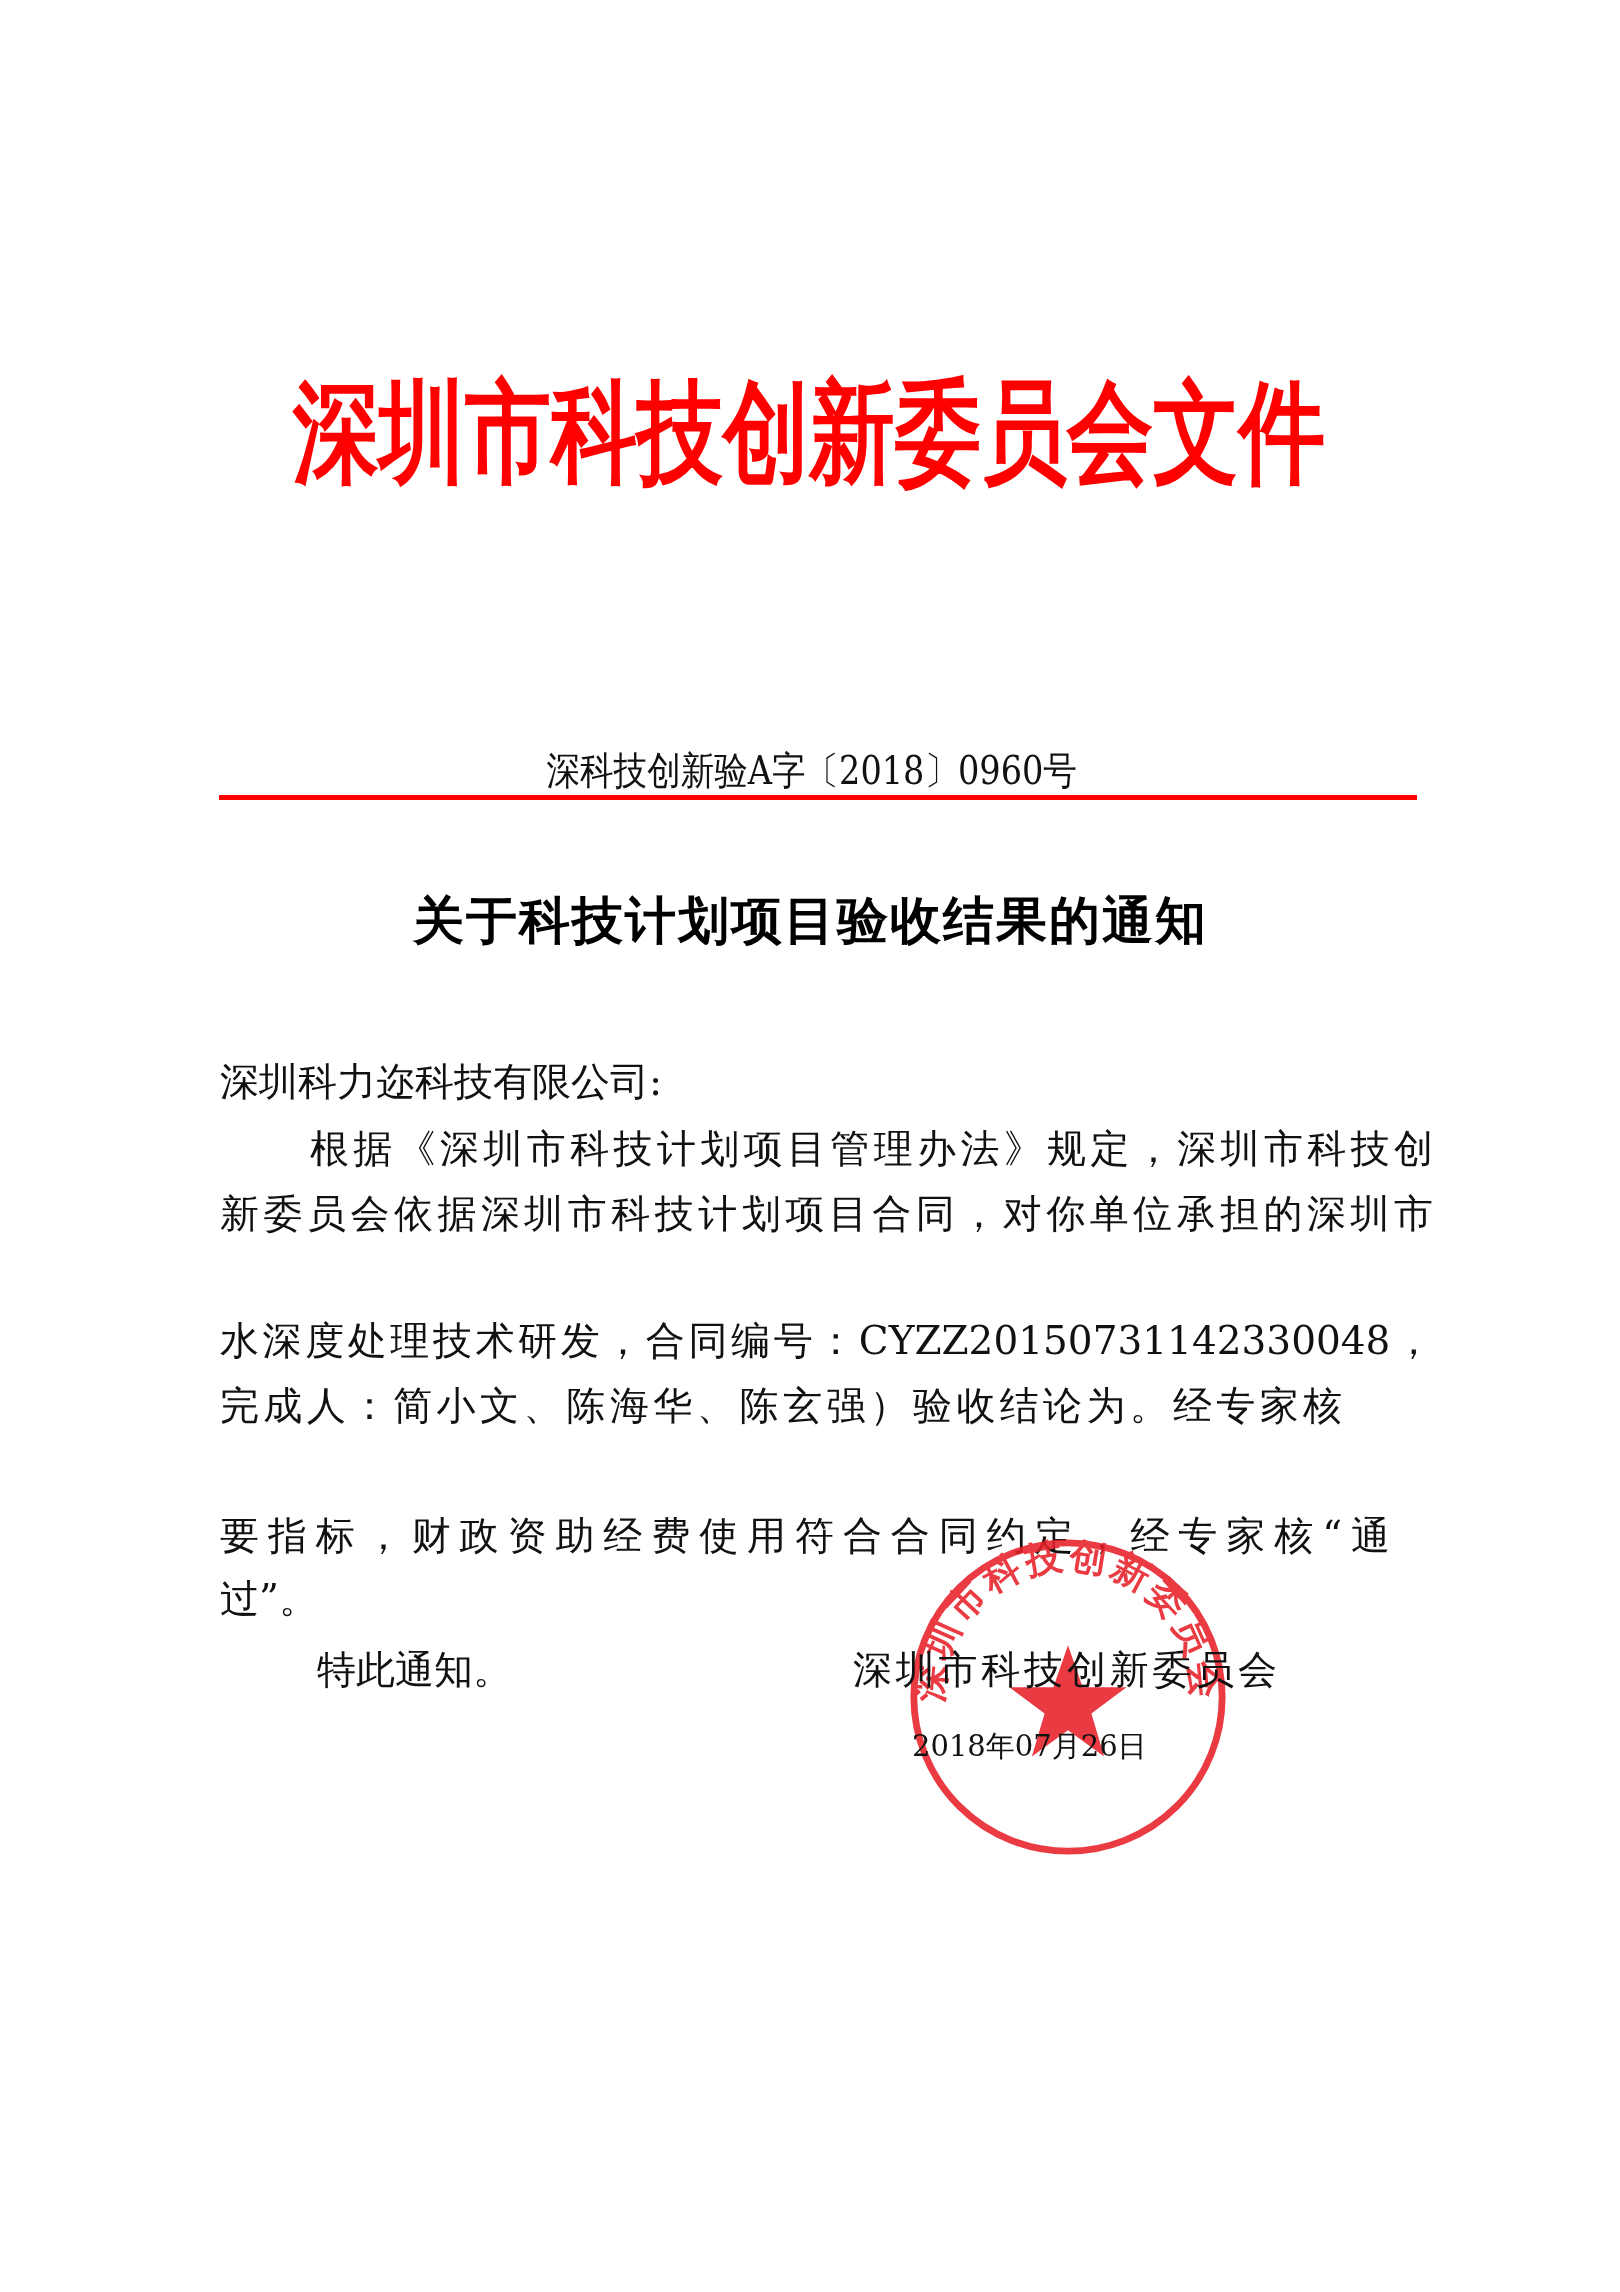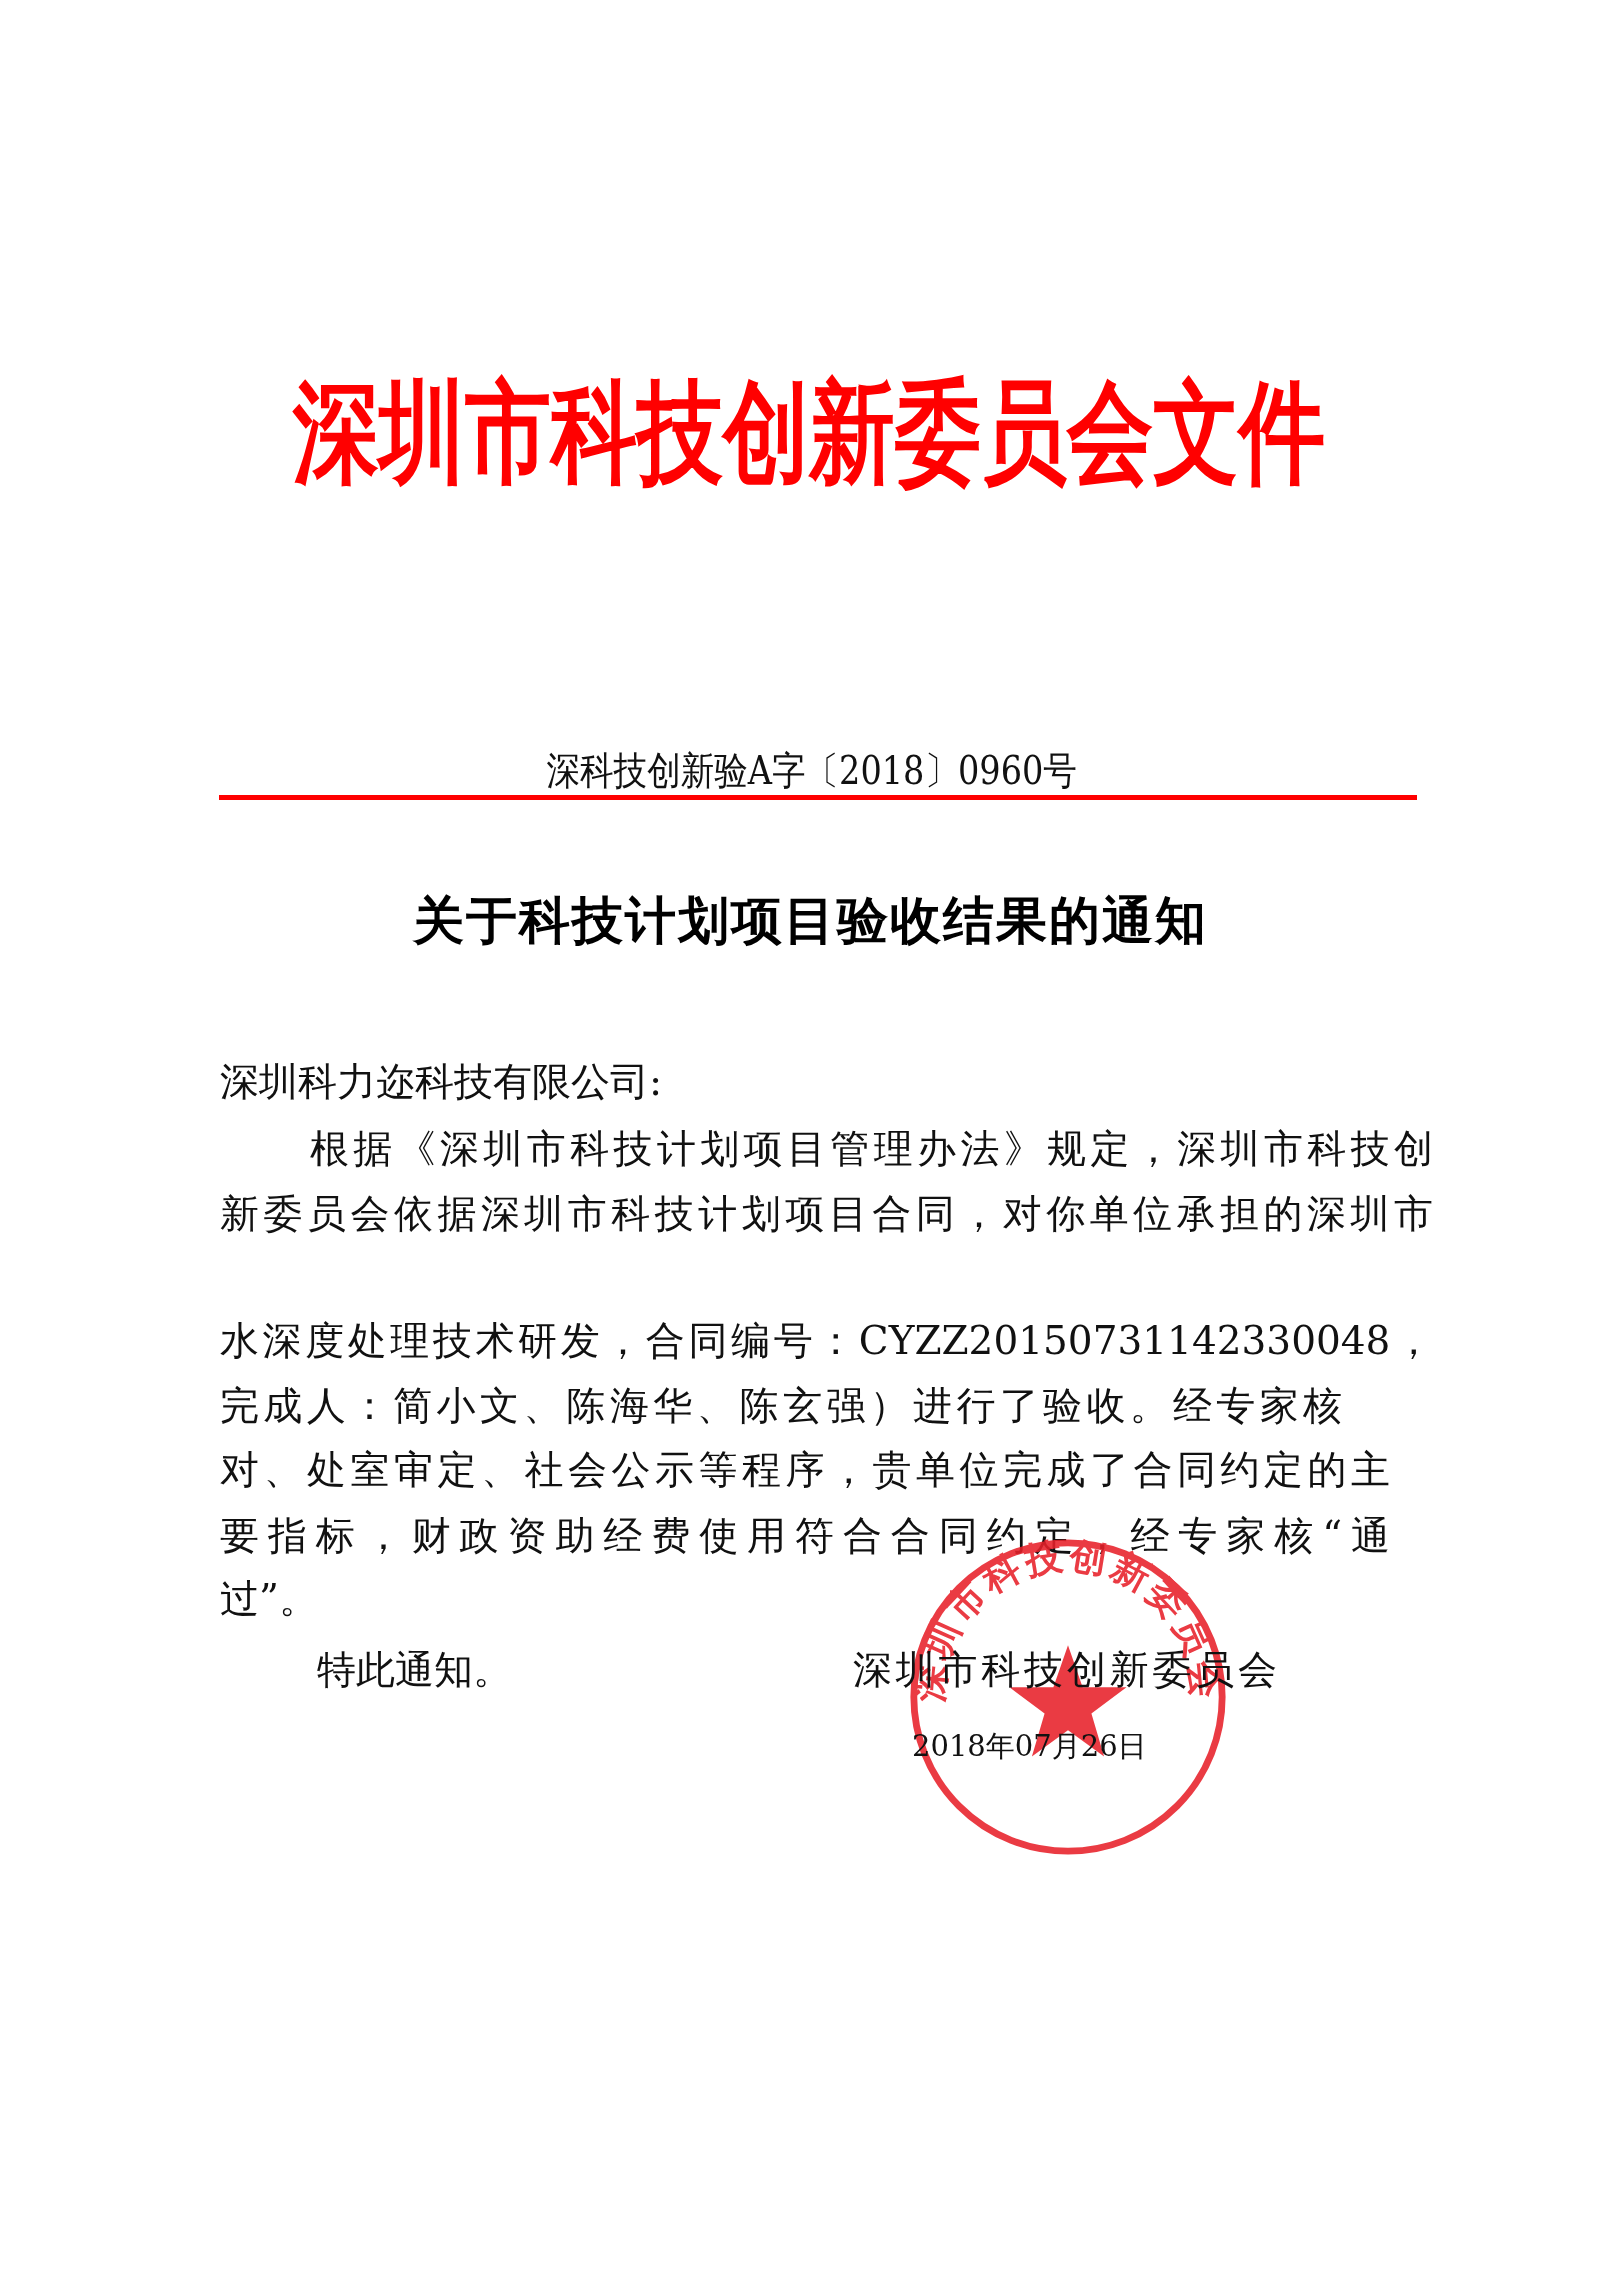--- a/index.html
+++ b/index.html
@@ -70,22 +70,21 @@
 
   <div class="doc-number">深科技创新验A字〔2018〕0960号</div>
   <div class="red-rule"></div>
 
   <div class="notice-title">关于科技计划项目验收结果的通知</div>
 
   <div class="body-line ragged" style="top:1050px;">深圳科力迩科技有限公司:</div>
   <div class="body-line indent" style="top:1117px;">根据《深圳市科技计划项目管理办法》规定，深圳市科技创</div>
   <div class="body-line" style="top:1182px;">新委员会依据深圳市科技计划项目合同，对你单位承担的深圳市</div>
   <div class="body-line" style="top:1309px;">水深度处理技术研发，合同编号：CYZZ20150731142330048，</div>
-  <div class="body-line" style="top:1374px; width:1122px;">完成人：简小文、陈海华、陈玄强）进行了验收。经专家核</div>
-  <div class="body-line" style="top:1438px; width:1170px;">对、处室审定、社会公示等程序，贵单位完成了合同约定的主</div>
+  <div class="body-line" style="top:1374px; width:1122px;">完成人：简小文、陈海华、陈玄强）验收结论为。经专家核</div>
   <div class="body-line" style="top:1504px; width:1170px;">要指标，财政资助经费使用符合合同约定，经专家核“通</div>
   <div class="body-line ragged" style="top:1567px;">过”。</div>
   <div class="body-line indent ragged" style="top:1638px;margin-left:7px;">特此通知。</div>
 
   <div class="signature-org">深圳市科技创新委员会</div>
   <div class="signature-date">2018年07月26日</div>
 
   <svg class="seal" viewBox="0 0 330 330">
     <defs>
       <path id="sealArc" d="M 52 222 A 128 128 0 1 1 278 222" fill="none"></path>

